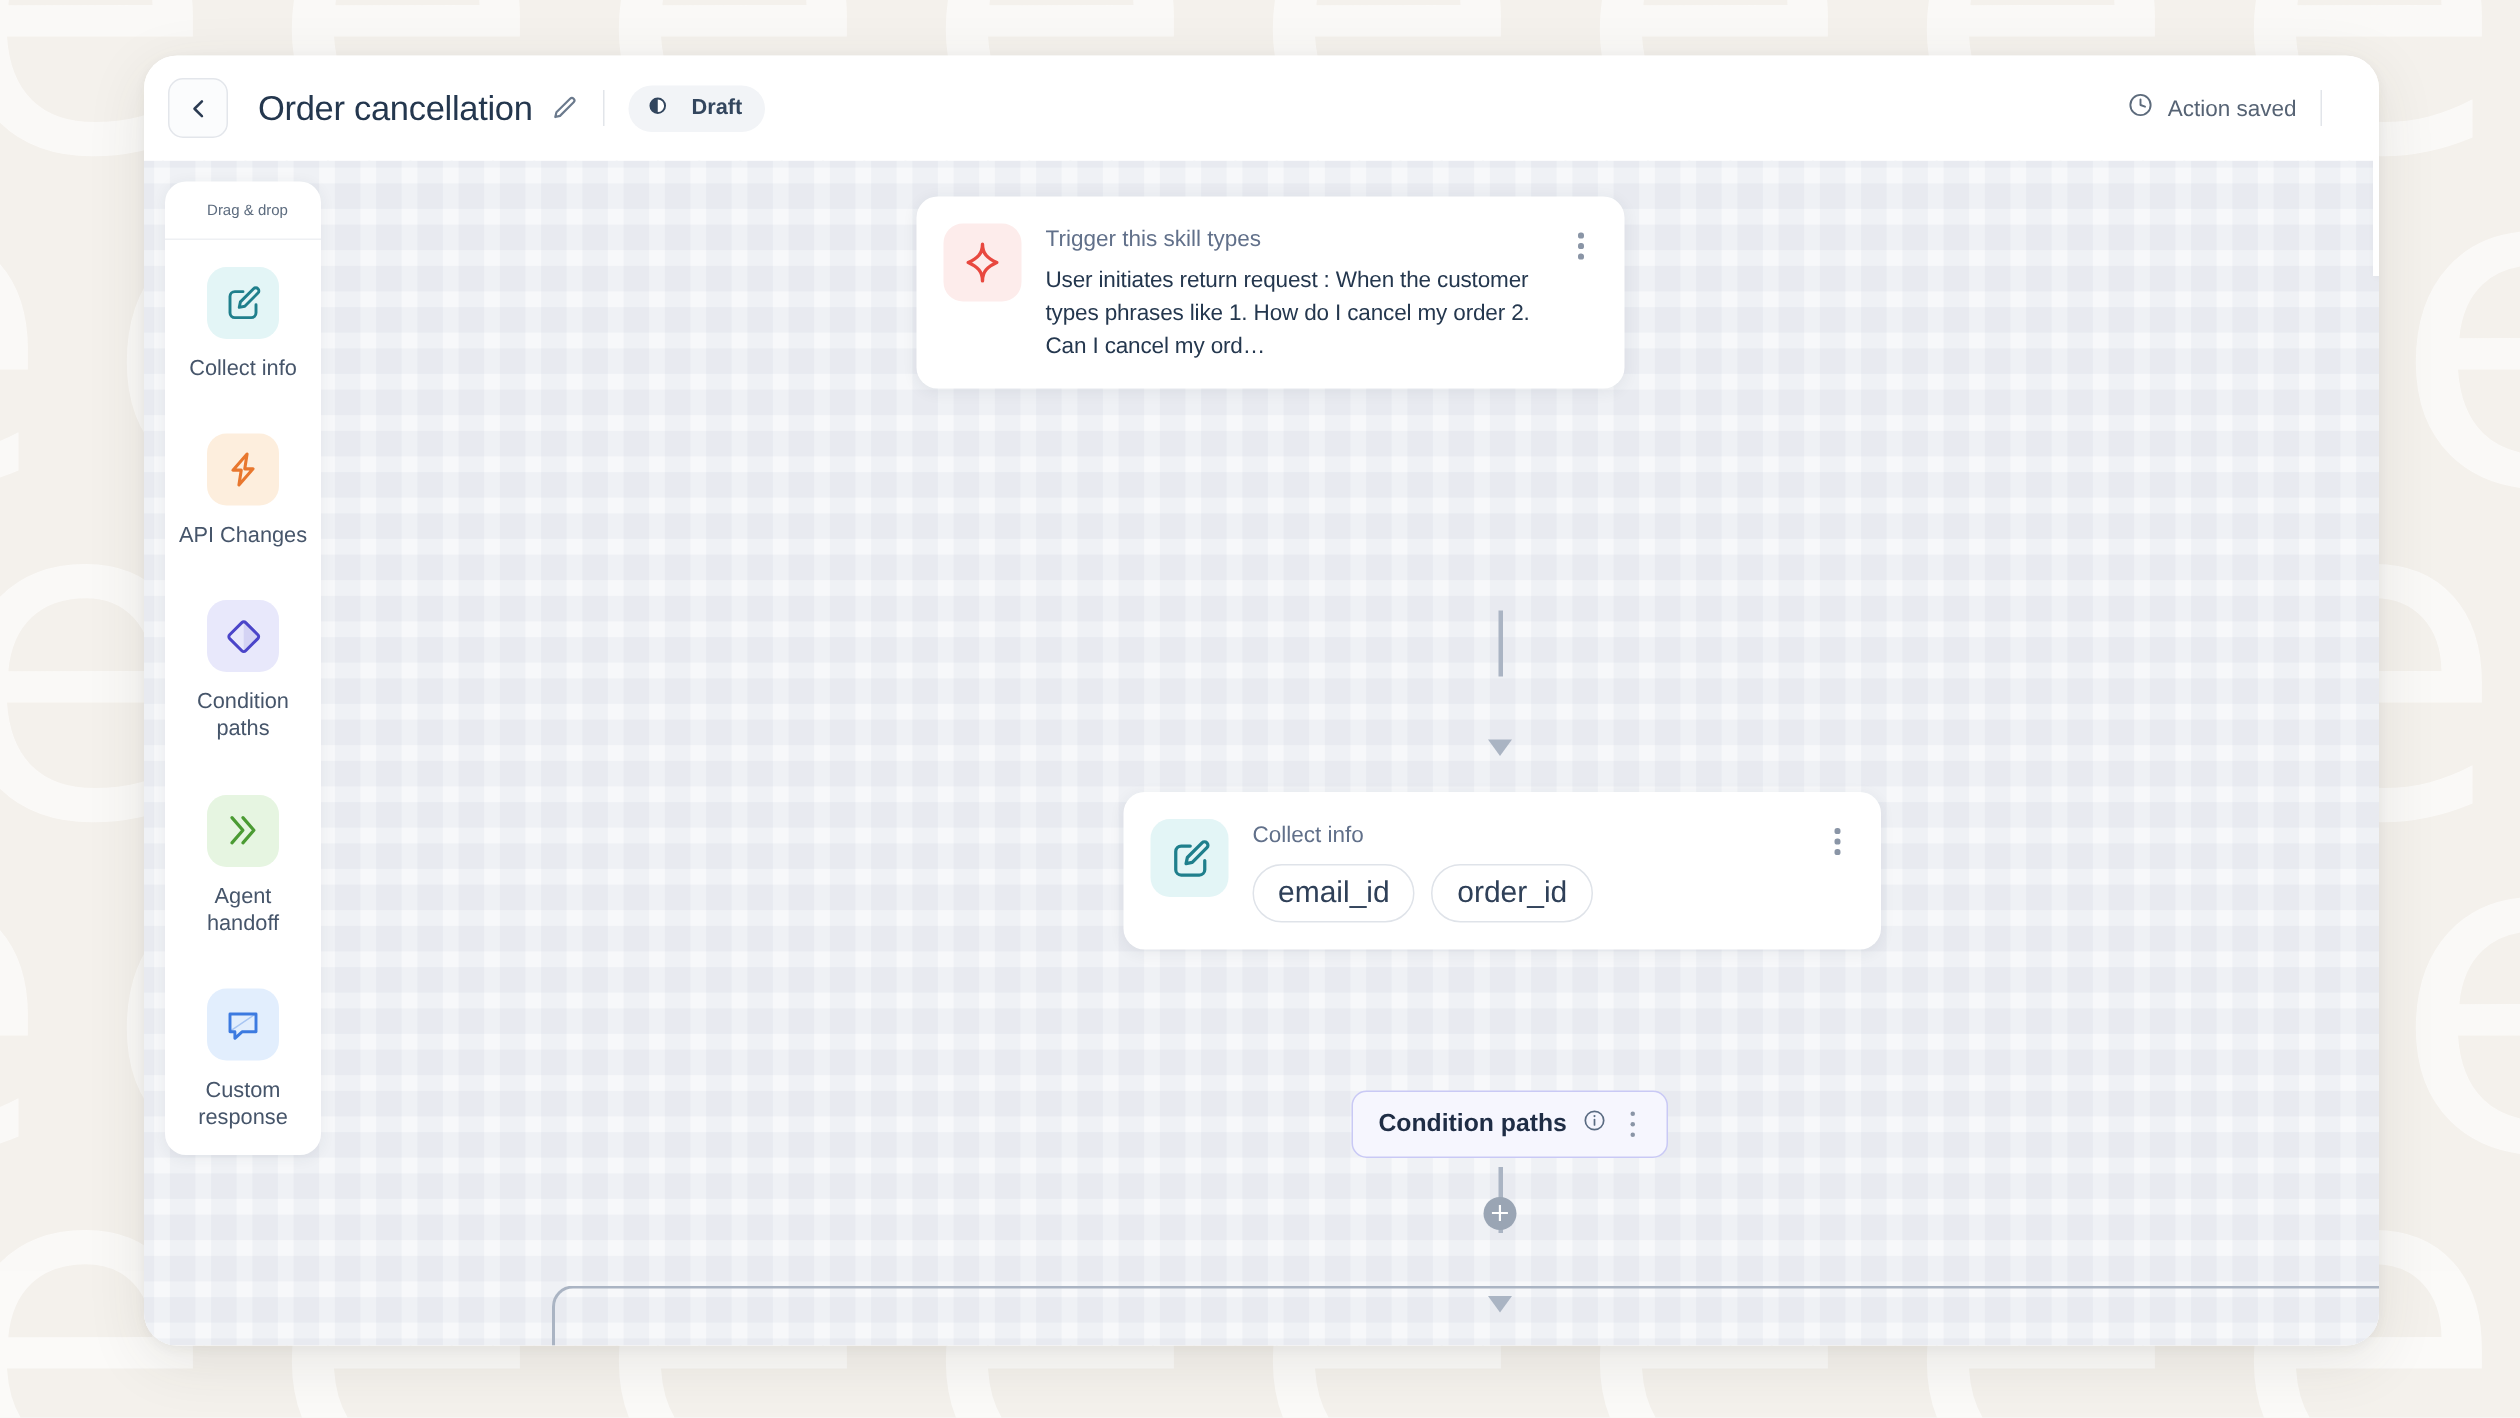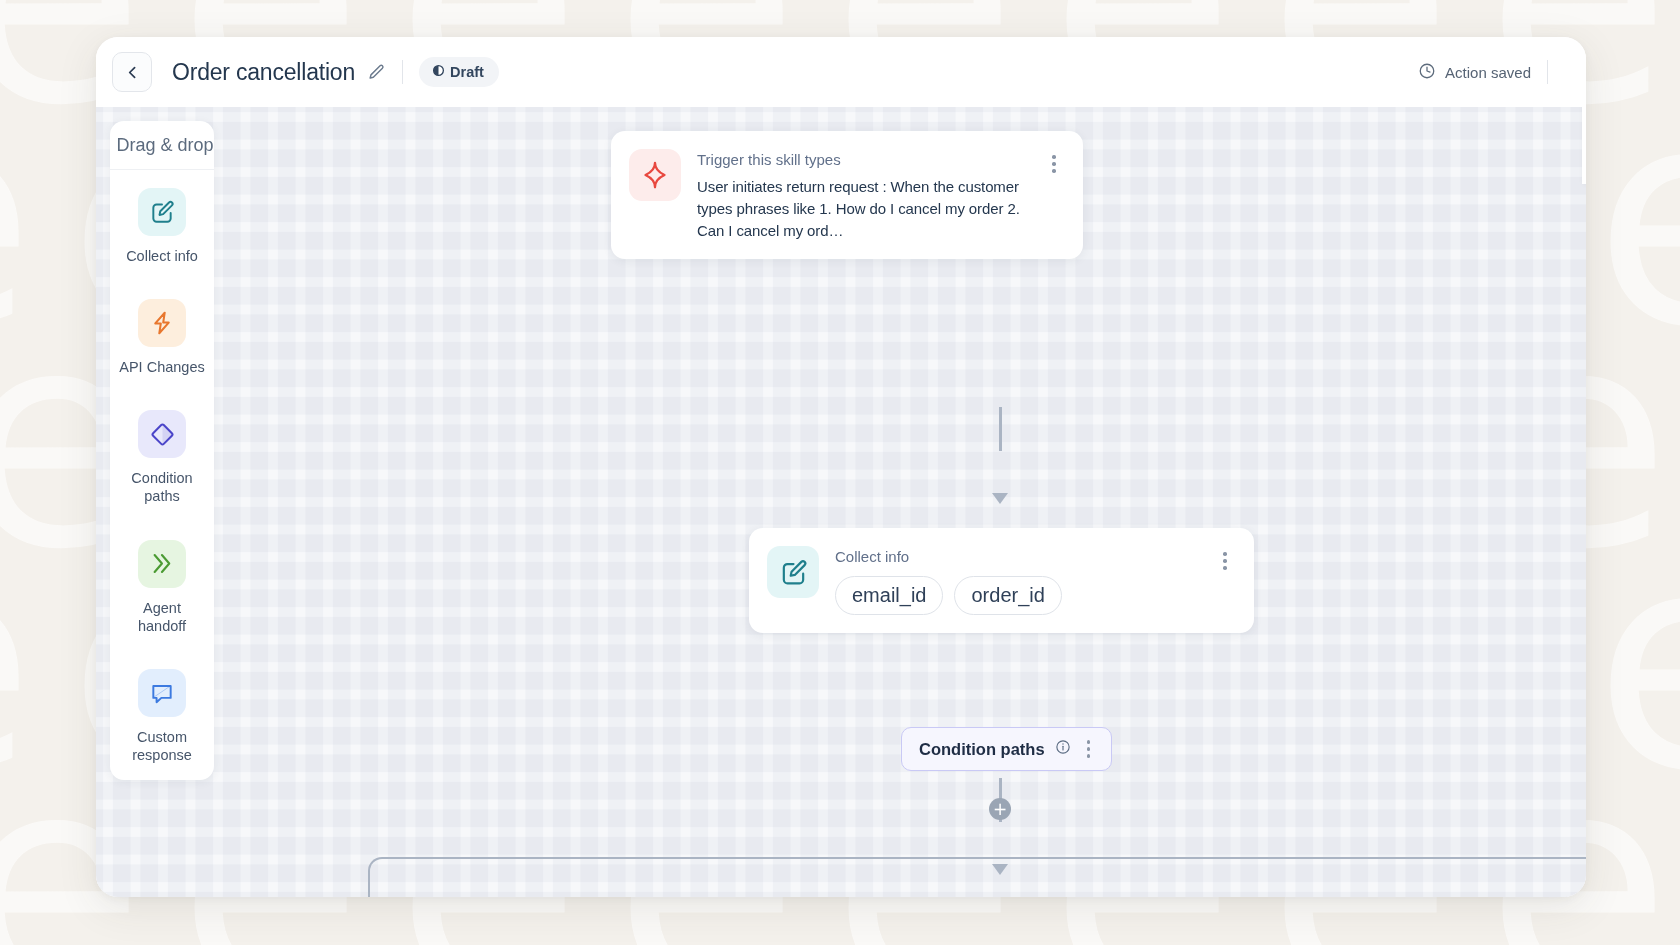--- a/index.html
+++ b/index.html
@@ -88,21 +88,21 @@
   }
   .vsep {
     width: 1px; height: 24px;
     background: #e2e5ea;
     margin: 0 16px;
     flex: none;
   }
   #status-badge {
     display: inline-flex;
     align-items: center;
-    gap: 5px;
+    gap: 16px;
     background: #f2f4f7;
     border-radius: 16px;
     padding: 7px 15px 7px 13px;
     font-size: 14.5px;
     font-weight: bold;
     color: #33465e;
     cursor: pointer;
   }
   #header-spacer { flex: 1; }
   #save-status {
@@ -147,21 +147,21 @@
   #palette {
     position: absolute;
     left: 14px; top: 14px;
     width: 104px;
     background: #ffffff;
     border-radius: 14px;
     box-shadow: 0 2px 10px rgba(40,50,70,0.07);
     overflow: hidden;
   }
   #palette-title {
-    font-size: 18px;
+    font-size: 10px;
     color: #5c6b7e;
     padding: 14px 0 13px 6px;
     text-align: center;
     border-bottom: 1px solid #eef0f3;
   }
   .palette-item {
     display: flex;
     flex-direction: column;
     align-items: center;
     padding: 18px 6px 16px;

